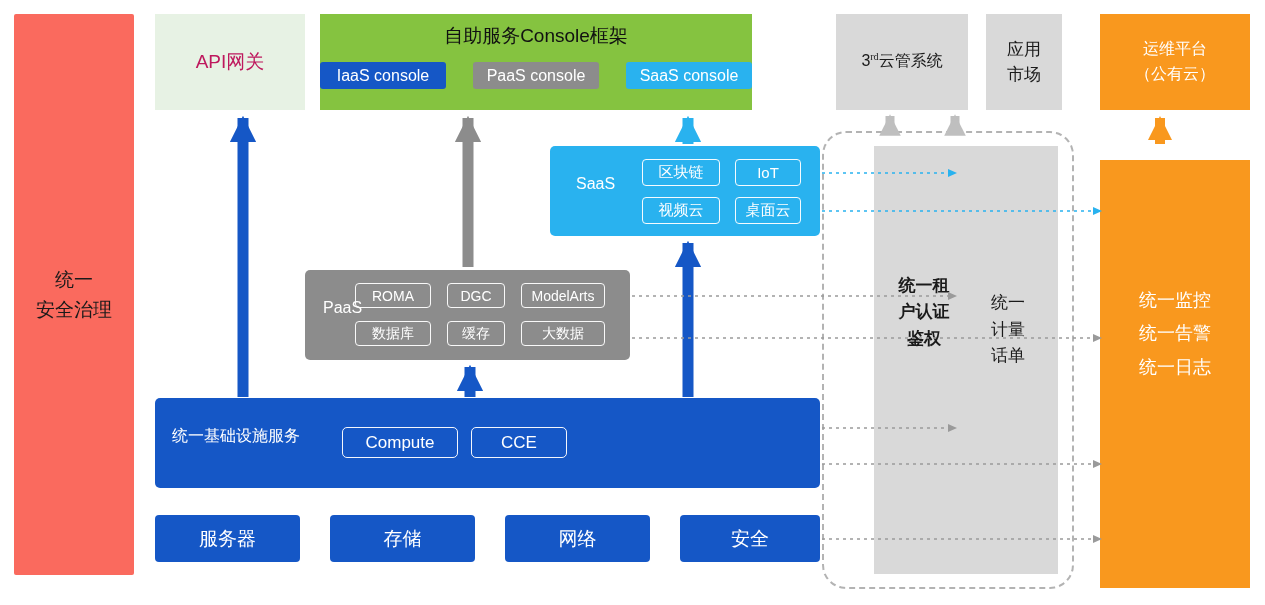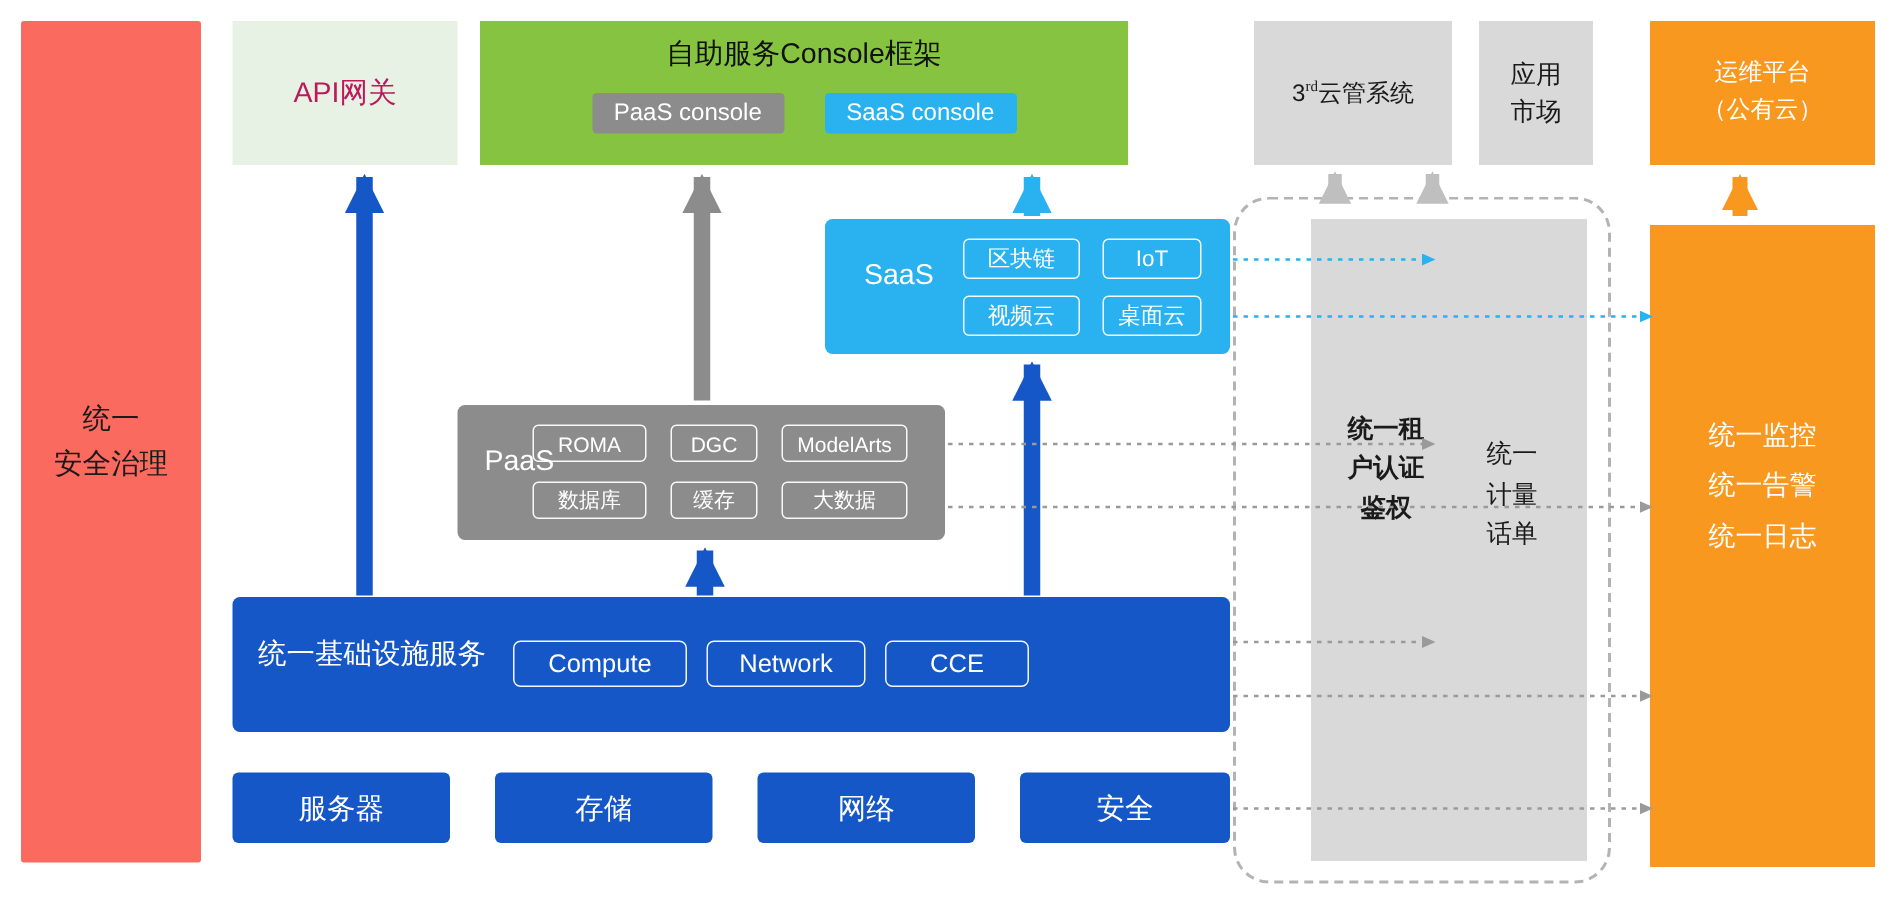--- a/index.html
+++ b/index.html
@@ -23,21 +23,21 @@
   .btn-saas { background:var(--cyan,#29B2EF); }
 
   .third-party { left:836px; top:14px; width:132px; height:96px; background:var(--light-gray,#D9D9D9); font-size:16px; color:#1a1a1a; }
   .third-party sup { font-size:10px;font-family:Liberation Serif, serif; }
   .app-market { left:986px; top:14px; width:76px; height:96px; background:var(--light-gray,#D9D9D9); font-size:17px; color:#1a1a1a; line-height:1.5; }
   .om-platform { left:1100px; top:14px; width:150px; height:96px; background:var(--orange,#F9981E); font-size:16px; color:#fff; line-height:1.55; }
 
   .saas-box { left:550px; top:146px; width:270px; height:90px; background:var(--cyan,#29B2EF); border-radius:5px; }
   .paas-box { left:305px; top:270px; width:325px; height:90px; background:var(--gray,#8C8C8C); border-radius:5px; }
   .iaas-box { left:155px; top:398px; width:665px; height:90px; background:var(--blue,#1557C6); border-radius:5px; }
-  .box-label { position:absolute; top:0; height:76px; display:flex; align-items:center; color:#fff; font-size:19px; }
+  .box-label { position:absolute; top:0; height:76px; display:flex; align-items:center; color:#fff; font-size:16px; }
   .saas-label { left:26px; }
   .paas-label { left:18px; }
   .iaas-label { left:17px; }
 
   .chip { border:1.5px solid rgba(255,255,255,.95); border-radius:4px; color:#fff; display:flex; align-items:center; justify-content:center; }
   .saas-grid { position:absolute; left:92px; top:13px; display:grid; grid-template-columns:78px 66px; gap:11px 15px; }
   .saas-grid .chip { height:27px; font-size:15px; }
   .paas-grid { position:absolute; left:50px; top:13px; display:grid; grid-template-columns:76px 58px 84px; gap:13px 16px; }
   .paas-grid .chip { height:25px; font-size:14px; }
   .iaas-row { position:absolute; left:187px; top:29px; display:flex; gap:13px; }
@@ -46,21 +46,21 @@
 
   .hw { top:515px; height:47px; background:var(--blue,#1557C6); color:#fff; font-size:19px; border-radius:4px; }
   .hw-1{left:155px;width:145px}.hw-2{left:330px;width:145px}.hw-3{left:505px;width:145px}.hw-4{left:680px;width:140px}
 
   .dashed-wrap { left:822px; top:131px; width:252px; height:458px; border:2px dashed #b3b3b3; border-radius:24px; }
   .rail { top:146px; width:100px; height:428px; background:var(--light-gray,#D9D9D9); color:#1a1a1a; font-size:17px; line-height:1.55; }
   .rail-auth { left:874px;font-weight:bold; }
   .rail-meter { left:958px; }
   .rail-auth .pre { margin-bottom:95px; }
   .rail-meter .pre { margin-bottom:60px; }
-  .rail-monitor { left:1100px; top:150px; width:150px; height:428px; background:var(--orange,#F9981E); color:#fff; font-size:18px; line-height:1.85; }
+  .rail-monitor { left:1100px; top:160px; width:150px; height:428px; background:var(--orange,#F9981E); color:#fff; font-size:18px; line-height:1.85; }
   .rail-monitor .pre { margin-bottom:80px; }
 
   .arrow-layer { position:absolute; left:0; top:0; width:1265px; height:605px; pointer-events:none; }
 </style>
 </head>
 <body>
 
 <div class="canvas">
 
   <div class="abs center security-bar">
@@ -68,20 +68,21 @@
 安全治理</span>
   </div>
 
   <div class="abs center api-gateway">
     <span>API网关</span>
   </div>
 
   <div class="abs console">
     <div class="console-title">自助服务Console框架</div>
     <div class="console-row">
+      <div class="console-btn btn-iaas">IaaS console</div>
       <div class="console-btn btn-paas">PaaS console</div>
       <div class="console-btn btn-saas">SaaS console</div>
     </div>
   </div>
 
   <div class="abs center third-party">
     <span><span>3</span><sup>rd</sup><span>云管系统</span></span>
   </div>
 
   <div class="abs center app-market">
@@ -113,21 +114,20 @@
       <span class="chip">数据库</span>
       <span class="chip">缓存</span>
       <span class="chip">大数据</span>
     </div>
   </div>
 
   <div class="abs iaas-box">
     <span class="box-label iaas-label">统一基础设施服务</span>
     <div class="iaas-row">
       <span class="chip chip-compute">Compute</span>
-      <span class="chip chip-network">Network</span>
       <span class="chip chip-cce">CCE</span>
     </div>
   </div>
 
   <div class="abs center hw hw-1">
     <span>服务器</span>
   </div>
   <div class="abs center hw hw-2">
     <span>存储</span>
   </div>

